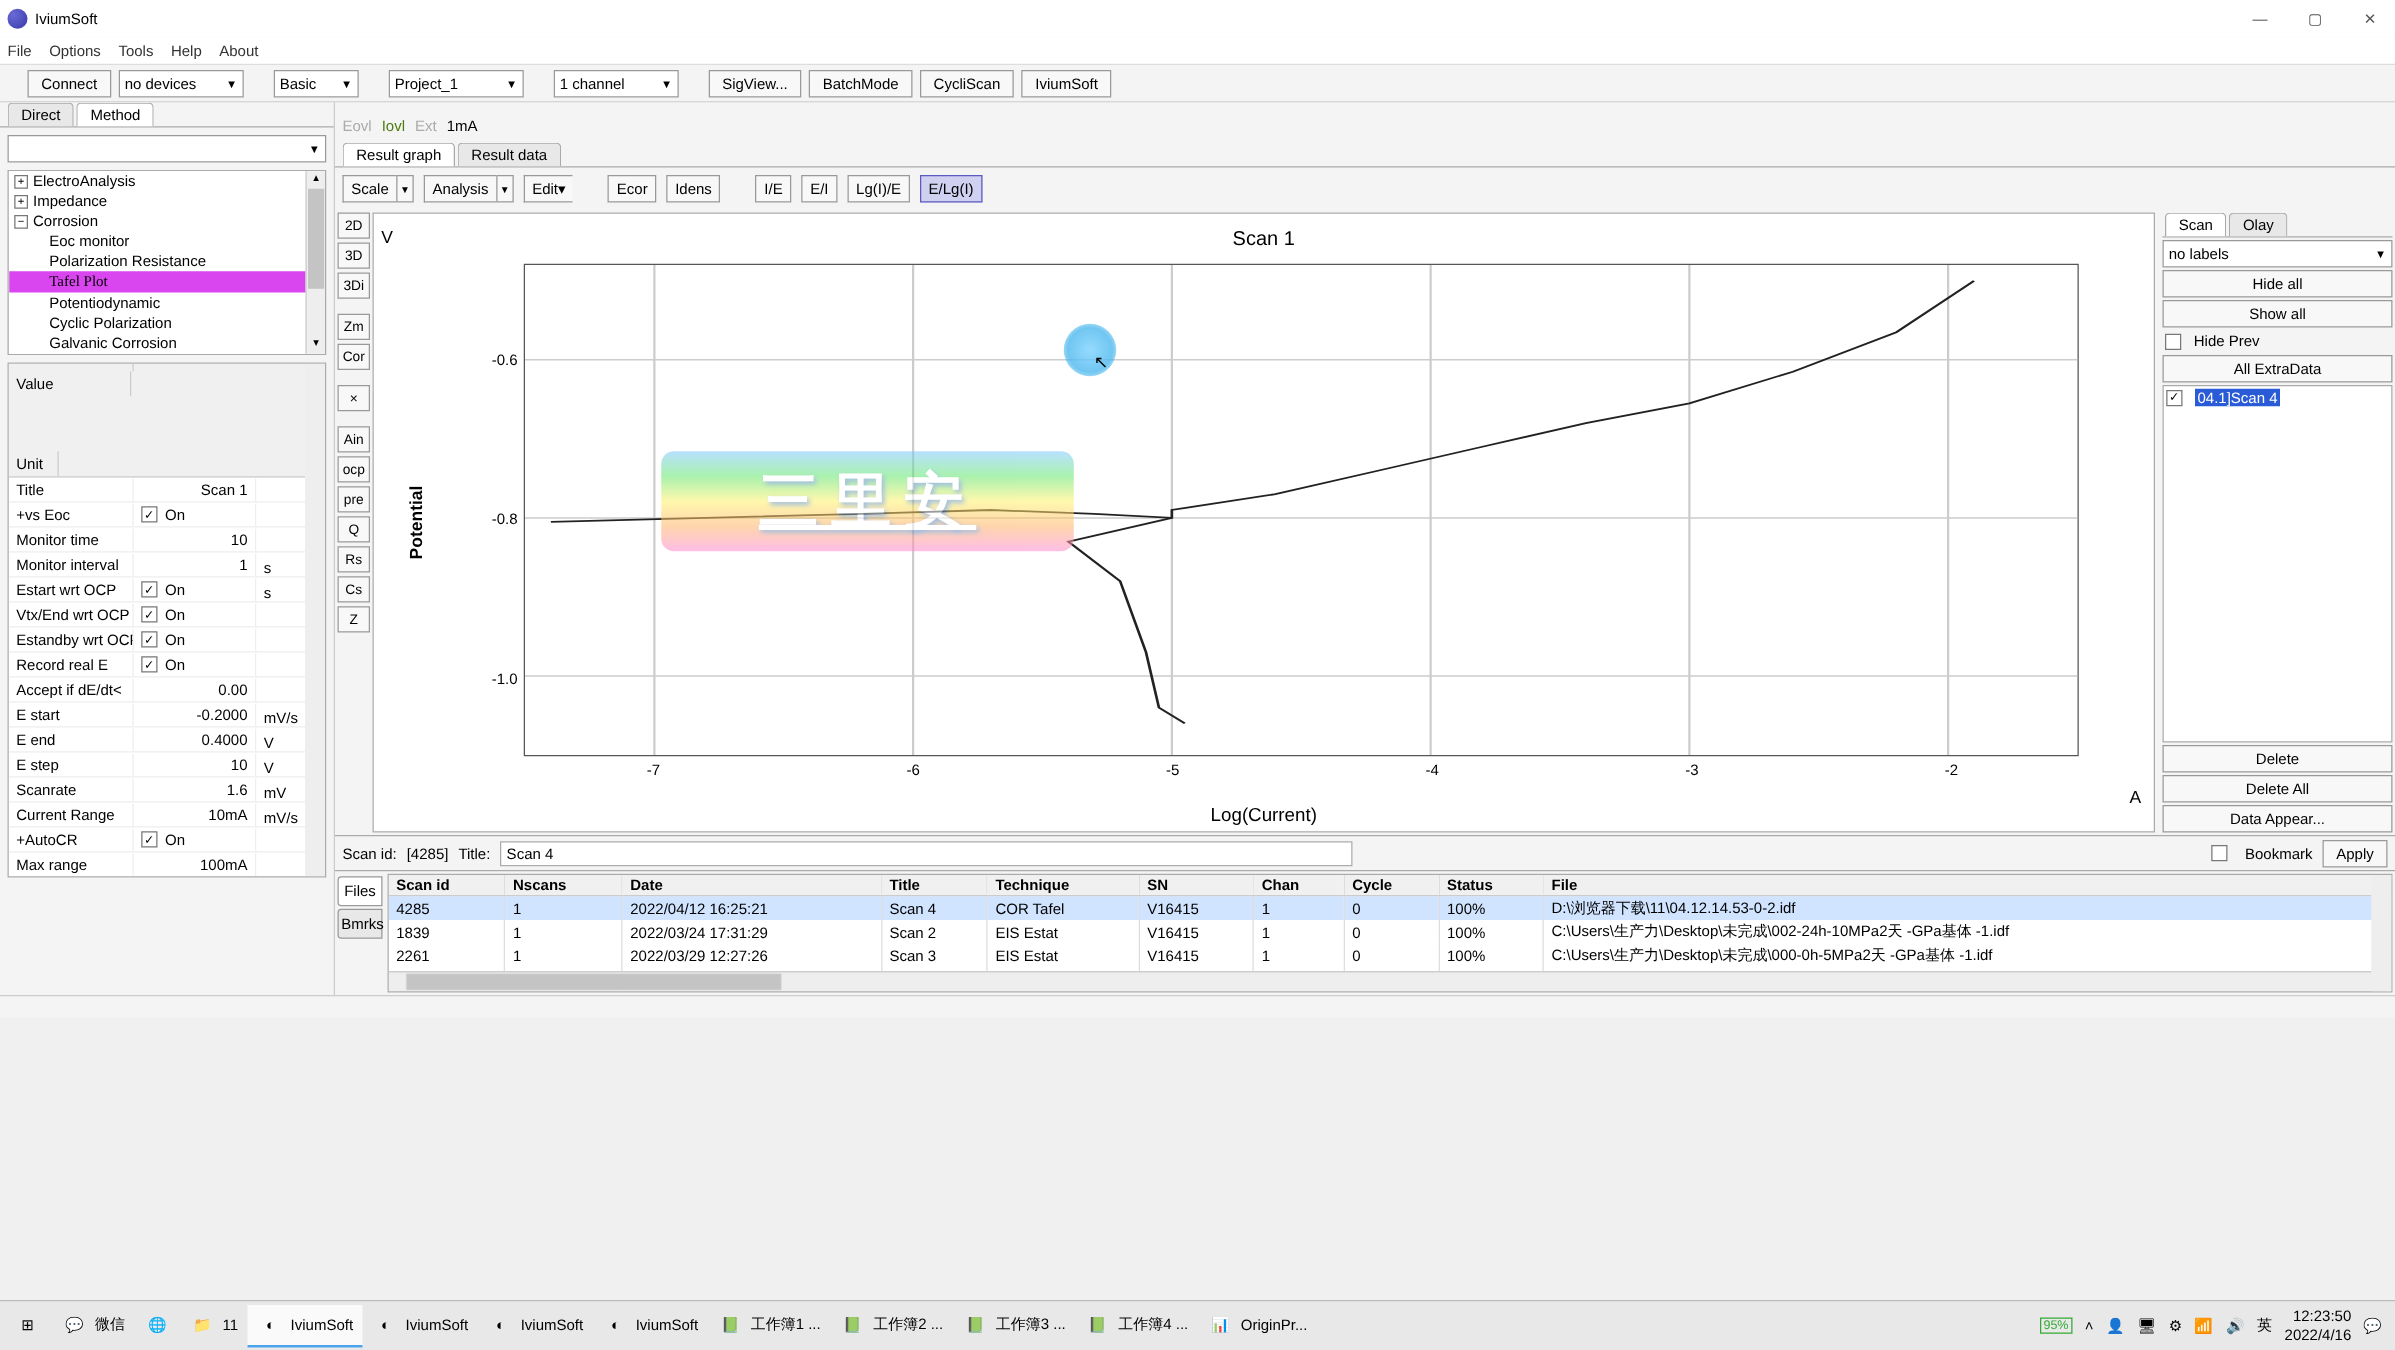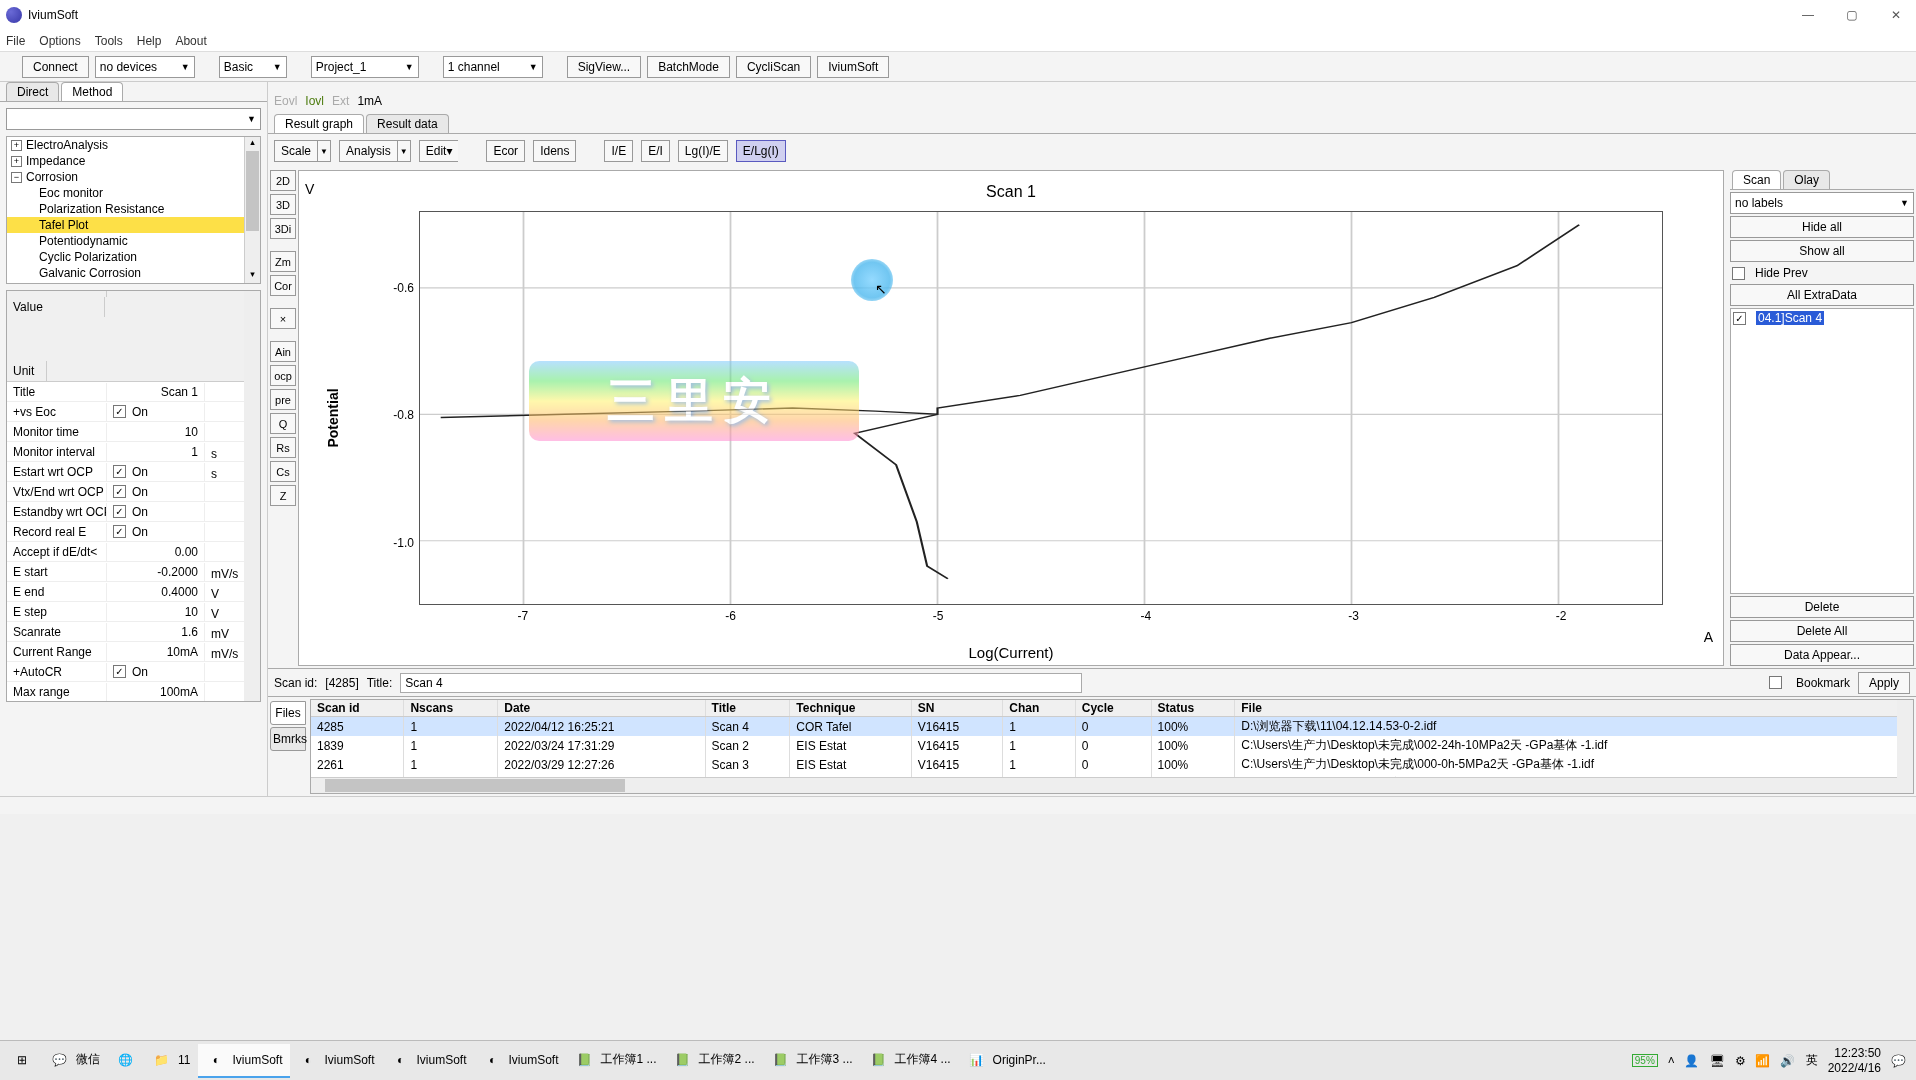--- a/index.html
+++ b/index.html
@@ -28,21 +28,21 @@
 
 .left-panel { width: 268px; background: #f4f4f4; border-right: 1px solid #ccc; display: flex; flex-direction: column; }
 .tabset { display: flex; border-bottom: 1px solid #aaa; padding-left: 6px; }
 .tab { border: 1px solid #aaa; border-bottom: none; padding: 2px 10px; background: #e8e8e8; border-top-left-radius: 4px; border-top-right-radius: 4px; margin-right: 2px; }
 .tab.active { background: #fff; }
 .left-combo { margin: 6px; }
 .tree { border: 1px solid #aaa; margin: 0 6px; height: 148px; overflow-y: auto; background: #fff; position: relative; }
 .tree-line { padding: 1px 4px; display: flex; align-items: center; gap: 4px; }
 .tree-sq { width: 11px; height: 11px; border: 1px solid #777; display: inline-flex; align-items: center; justify-content: center; font-size: 9px; line-height: 1; }
 .tree-child { padding-left: 32px; }
-.tree-child.sel { background: #fde047; }
+.tree-child.sel { background: #d946ef; font-family: Liberation Serif, serif; }
 .tree-sc { position: absolute; top: 0; right: 0; bottom: 0; width: 16px; background: #eee; border-left: 1px solid #ccc; }
 .tree-sc .thumb { position: absolute; top: 14px; left: 1px; right: 1px; height: 80px; background: #c4c4c4; }
 .tree-sc .arw { position: absolute; left: 0; right: 0; height: 14px; font-size: 9px; text-align: center; }
 
 .proptable { margin: 6px; border: 1px solid #aaa; background: #fff; height: 412px; overflow: hidden; position: relative; display: flex; flex-direction: column; }
 .proptable .hrow { display: flex; border-bottom: 1px solid #ccc; background: #f0f0f0; flex-direction: column; }
 .proptable .hrow .c { border-right: 1px solid #ccc; padding: 3px 6px; font-weight: normal; }
 .proptable .row { display: flex; border-bottom: 1px solid #eee; height: 20px; align-items: center; }
 .proptable .row .c { padding: 2px 6px; border-right: 1px solid #eee; overflow: hidden; white-space: nowrap; }
 .c.name { width: 100px; }
@@ -75,21 +75,21 @@
 .chart-title { position: absolute; top: 12px; left: 50%; transform: translateX(-50%); font-size: 16px; }
 .y-label { position: absolute; left: 4px; top: 50%; transform: translateY(-50%) rotate(-90deg); font-size: 14px; font-weight: bold; transform-origin: center; }
 .x-label { position: absolute; bottom: 4px; left: 50%; transform: translateX(-50%); font-size: 15px; }
 .plot { position: absolute; top: 40px; left: 120px; right: 60px; bottom: 60px; border: 1px solid #555; background: #fff; }
 .plot svg { width: 100%; height: 100%; }
 .ytick { position: absolute; right: calc(100% - 115px); font-size: 12px; transform: translateY(-50%); }
 .xtick { position: absolute; bottom: 42px; font-size: 12px; transform: translateX(-50%); }
 .unit-v { position: absolute; top: 10px; left: 6px; font-size: 14px; }
 .unit-a { position: absolute; bottom: 20px; right: 10px; font-size: 14px; }
 .cursor-dot { position: absolute; width: 42px; height: 42px; border-radius: 50%; background: radial-gradient(circle,#7ad1ff 0%,#4db8ee 60%, rgba(77,184,238,0) 100%); opacity:0.8; }
-.wm { position: absolute; left: 230px; top: 190px; width: 330px; height: 80px; border-radius: 10px; background: linear-gradient(180deg,#7ec9ff 0%,#63e86d 25%,#fff36a 50%,#ffb36a 75%,#ff8ad1 100%); opacity:0.55; display:flex; align-items:center; justify-content:center; font-size: 48px; font-weight: bold; color: #fff; text-shadow: 2px 2px 4px #5588cc; letter-spacing: 10px;}
+.wm { position: absolute; left: 230px; top: 190px; width: 330px; height: 80px; border-radius: 10px; background: linear-gradient(180deg,#7ec9ff 0%,#63e86d 25%,#fff36a 50%,#ffb36a 75%,#ff8ad1 100%); opacity:0.55; display:flex; align-items:center; justify-content:center; font-size: 48px; font-weight: bold; color: #fff; text-shadow: 2px 2px 4px #5588cc; letter-spacing: 10px; text-decoration: underline;}
 
 
 .scan-info { height: 28px; border-top: 1px solid #aaa; display: flex; align-items: center; padding: 0 6px; gap: 8px; background:#f4f4f4;}
 .scan-info input.titlebox { background:#fff; border:1px solid #aaa; height:20px; padding:0 4px; flex:1; max-width:800px;}
 
 
 .bottom { height: 100px; border-top: 1px solid #aaa; display:flex; background:#f4f4f4;}
 .btabs { width: 40px; display:flex; flex-direction:column; gap:2px; padding:4px 2px; }
 .btabs .bt { border:1px solid #999; background:#e8e8e8; padding:4px 2px; text-align:center; border-radius:3px 0 0 3px;}
 .btabs .bt.active { background:#fff; }

